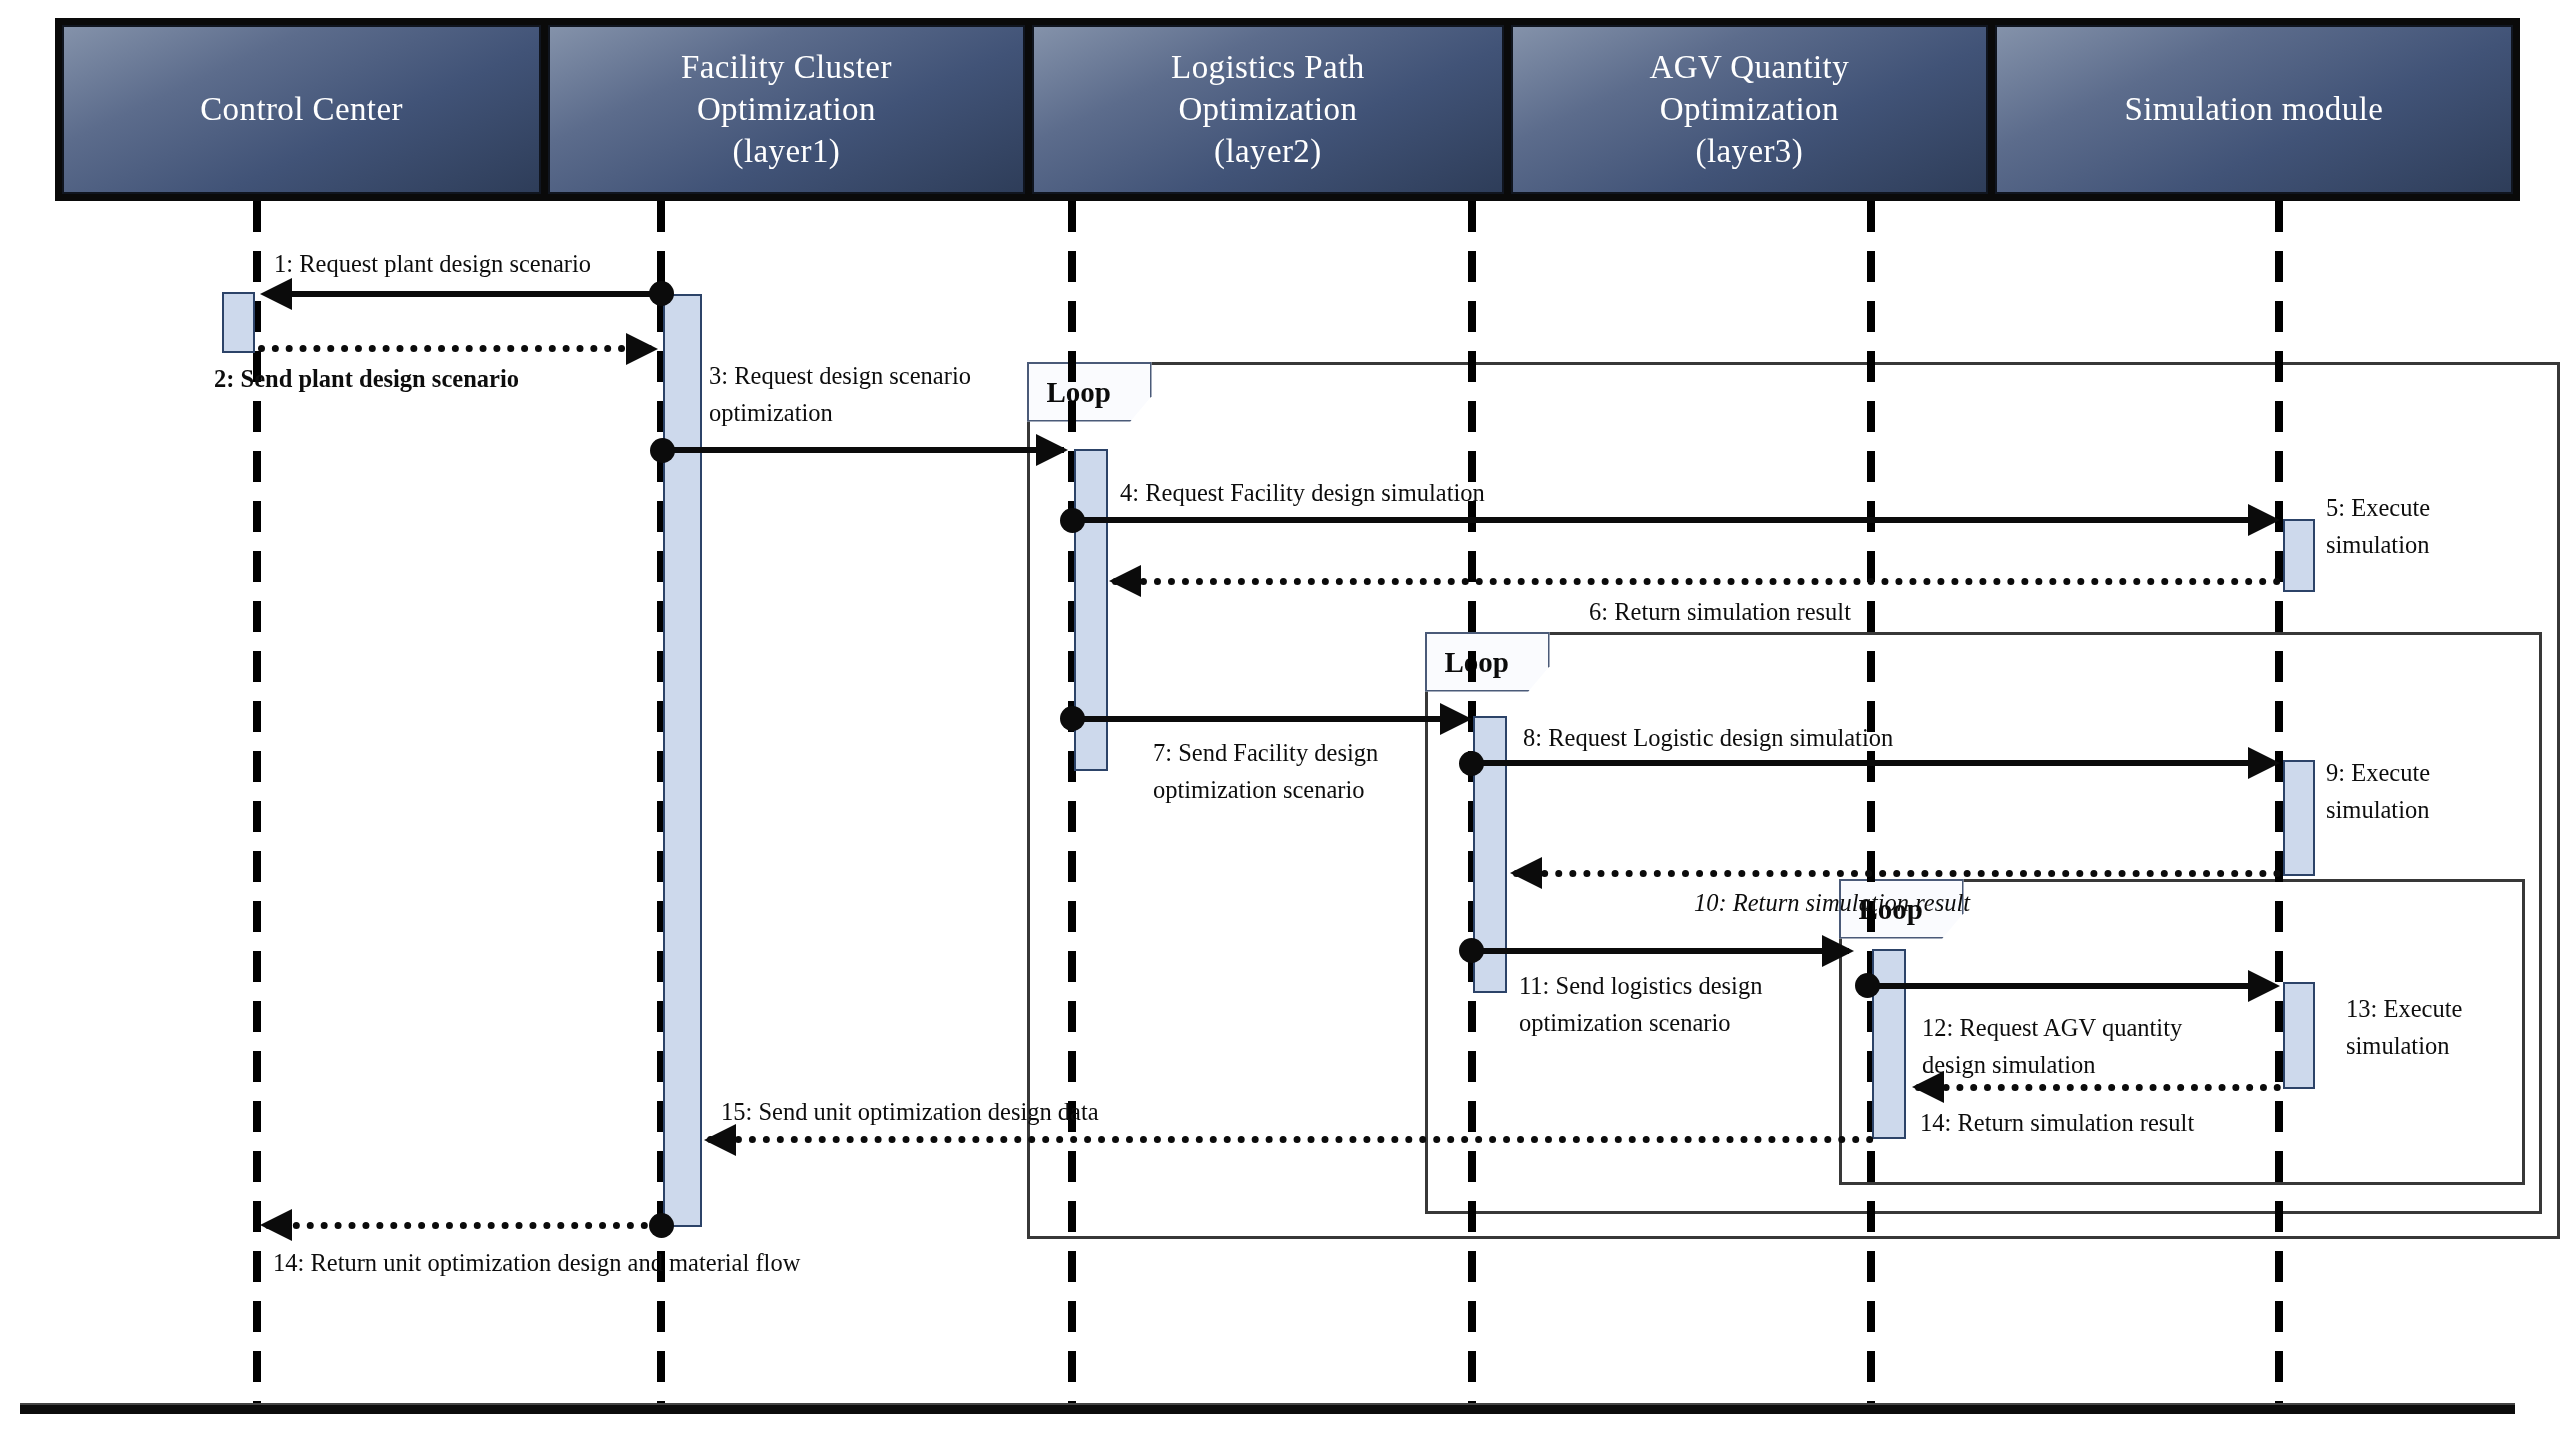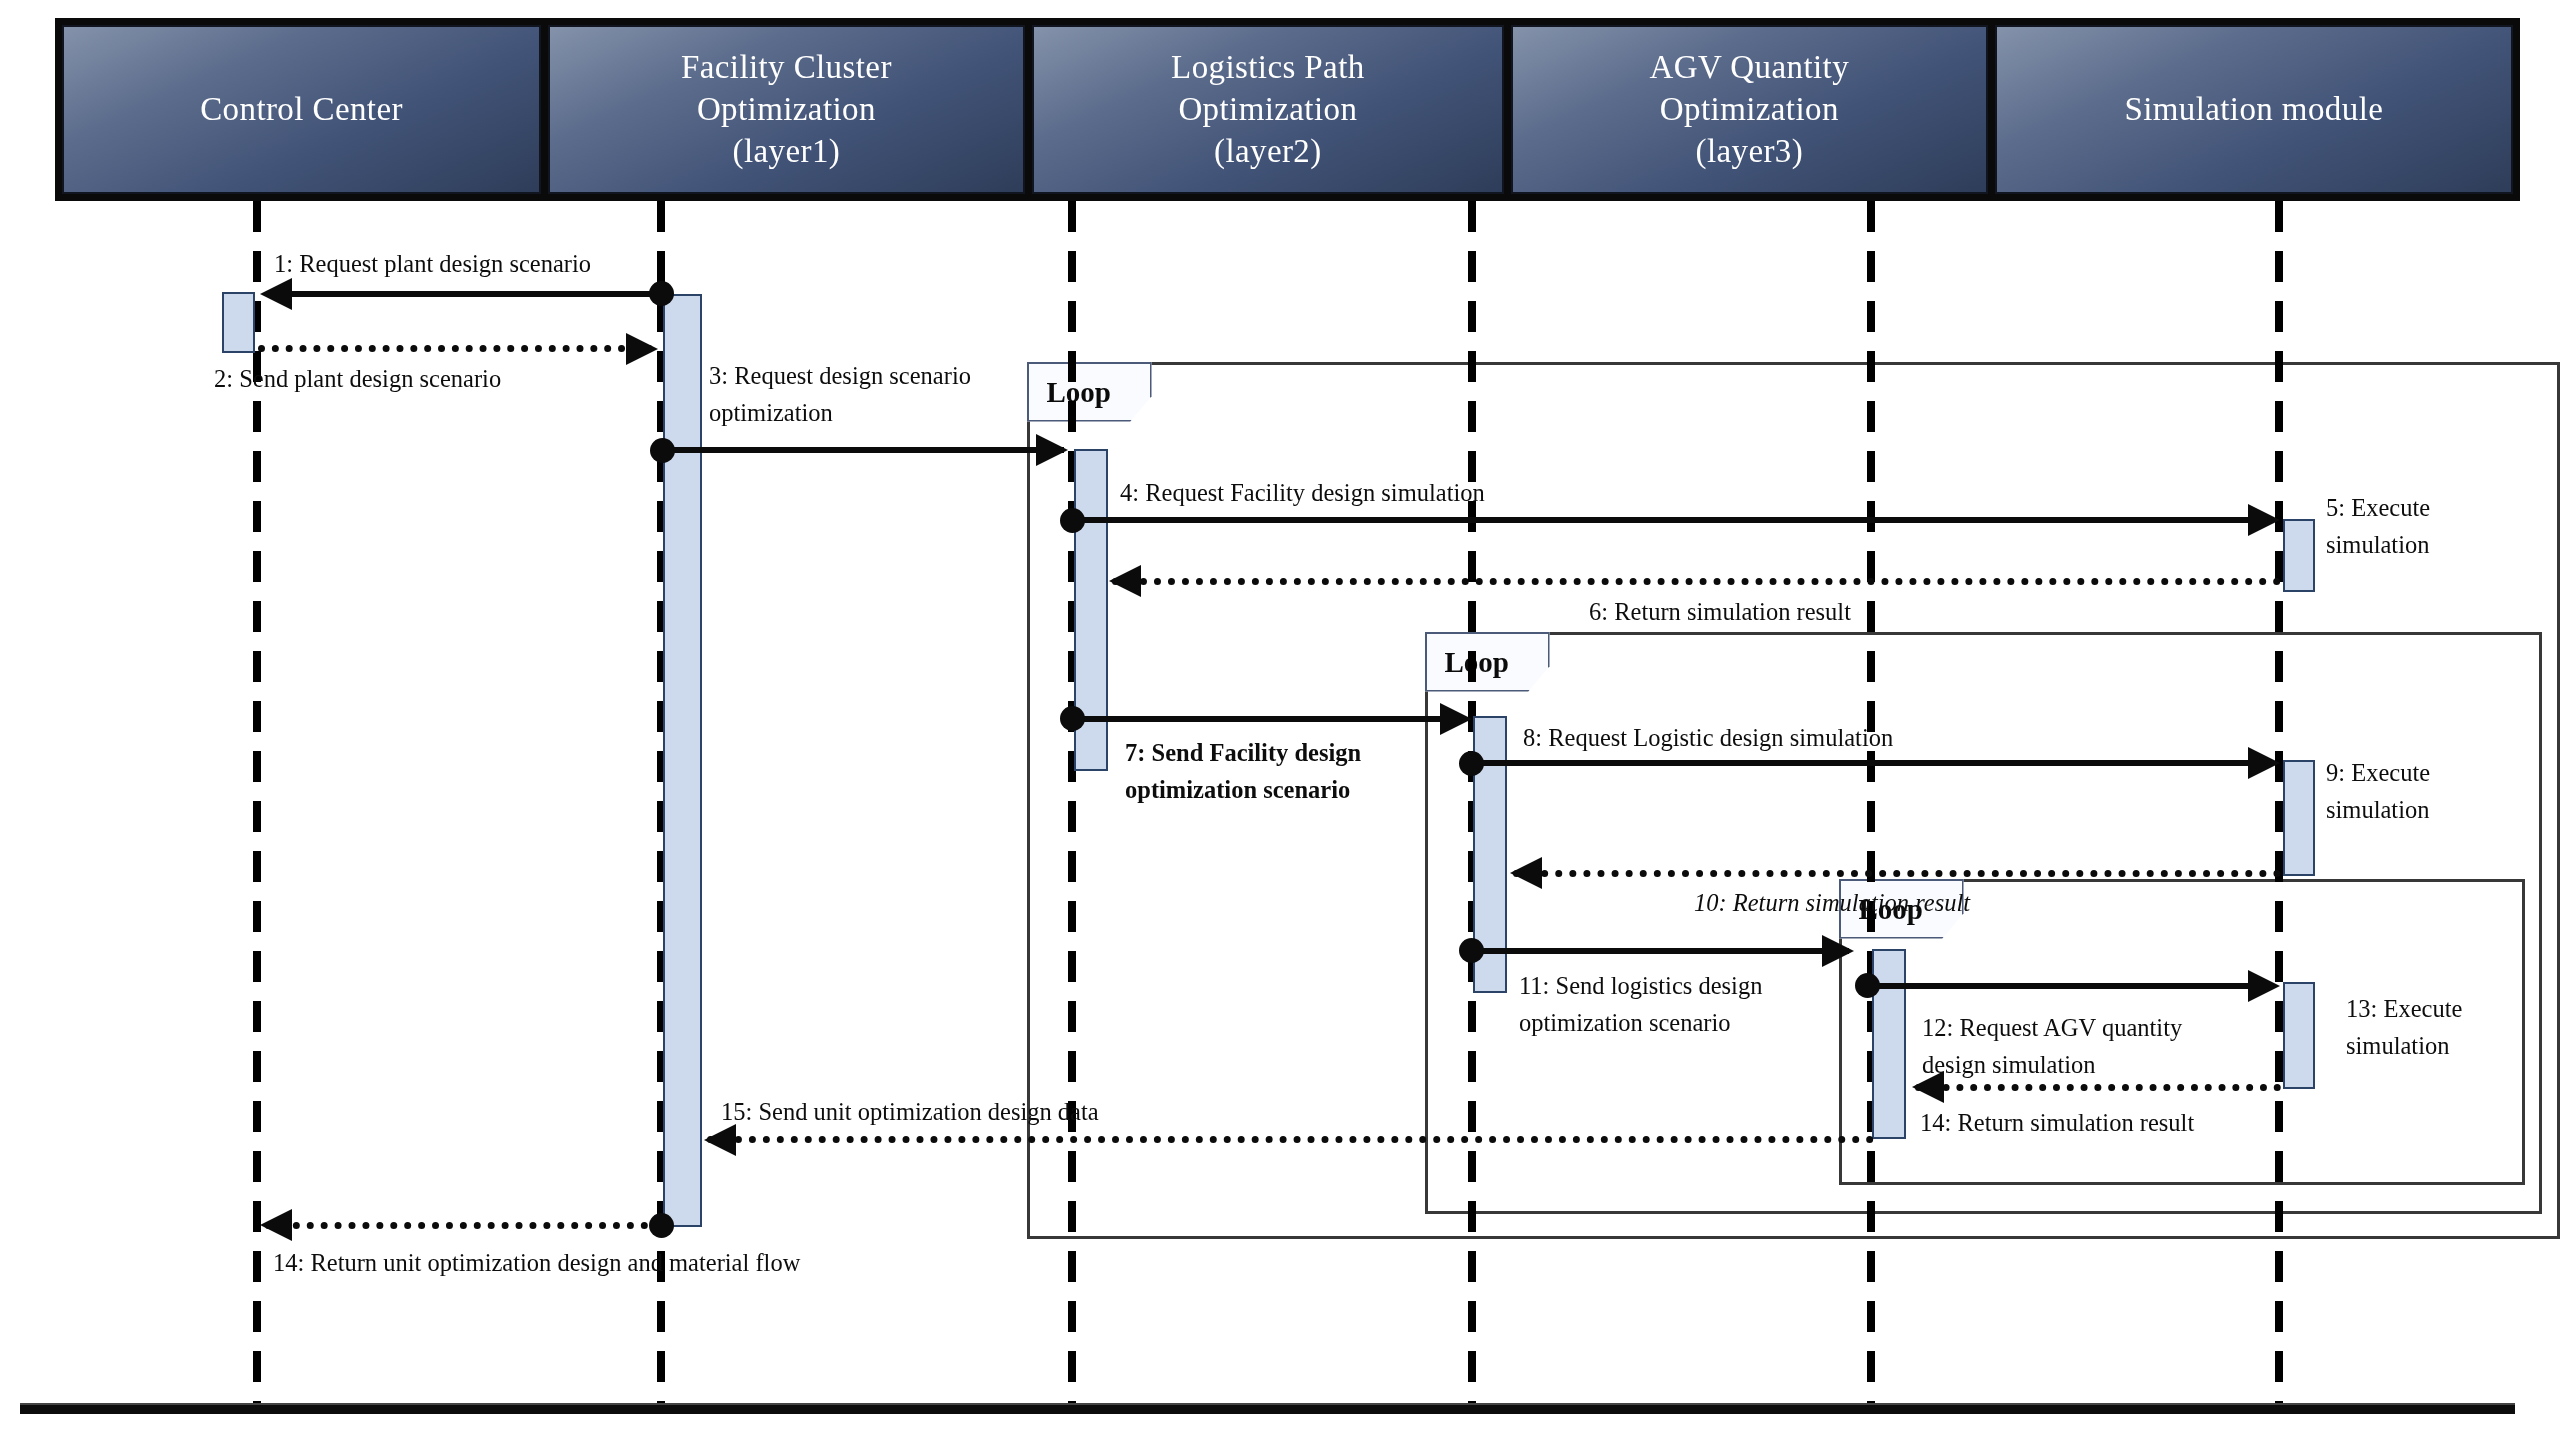--- a/index.html
+++ b/index.html
@@ -156,21 +156,21 @@
   <div class="act" style="left:2283px;top:760px;width:32px;height:116px;"></div>
   <div class="act" style="left:2283px;top:982px;width:32px;height:107px;"></div>
 
   <div class="mline solid" style="left:269px;top:291px;width:393px;"></div>
   <div class="head head-left" style="left:260px;top:278px;"></div>
   <div class="dot" style="left:649px;top:281px;"></div>
   <div class="mlabel" style="left:274px;top:246px;">1: Request plant design scenario</div>
 
   <div class="mline dotted" style="left:258px;top:345px;width:395px;"></div>
   <div class="head head-right" style="left:626px;top:333px;"></div>
-  <div class="mlabel" style="left:214px;top:361px;">2: Send plant design scenario</div>
+  <div class="mlabel" style="left:214px;top:361px;font-weight:bold;">2: Send plant design scenario</div>
 
   <div class="mline solid" style="left:663px;top:447px;width:401px;"></div>
   <div class="head head-right" style="left:1036px;top:434px;"></div>
   <div class="dot" style="left:650px;top:438px;"></div>
   <div class="mlabel under-tab" style="left:709px;top:358px;">3: Request design scenario
 optimization</div>
 
   <div class="mline solid" style="left:1074px;top:517px;width:1200px;"></div>
   <div class="head head-right" style="left:2248px;top:504px;"></div>
   <div class="dot" style="left:1060px;top:508px;"></div>
@@ -179,21 +179,21 @@
   <div class="mlabel" style="left:2326px;top:490px;">5: Execute
 simulation</div>
 
   <div class="mline dotted" style="left:1112px;top:578px;width:1169px;"></div>
   <div class="head head-left" style="left:1109px;top:565px;"></div>
   <div class="mlabel" style="left:1589px;top:594px;">6: Return simulation result</div>
 
   <div class="mline solid" style="left:1074px;top:716px;width:392px;"></div>
   <div class="head head-right" style="left:1440px;top:703px;"></div>
   <div class="dot" style="left:1060px;top:706px;"></div>
-  <div class="mlabel" style="left:1125px;top:735px;font-weight:bold;">7: Send Facility design
+  <div class="mlabel" style="left:1153px;top:735px;">7: Send Facility design
 optimization scenario</div>
 
   <div class="mline solid" style="left:1472px;top:760px;width:802px;"></div>
   <div class="head head-right" style="left:2248px;top:747px;"></div>
   <div class="dot" style="left:1459px;top:751px;"></div>
   <div class="mlabel" style="left:1523px;top:720px;">8: Request Logistic design simulation</div>
 
   <div class="mlabel" style="left:2326px;top:755px;">9: Execute
 simulation</div>
 

